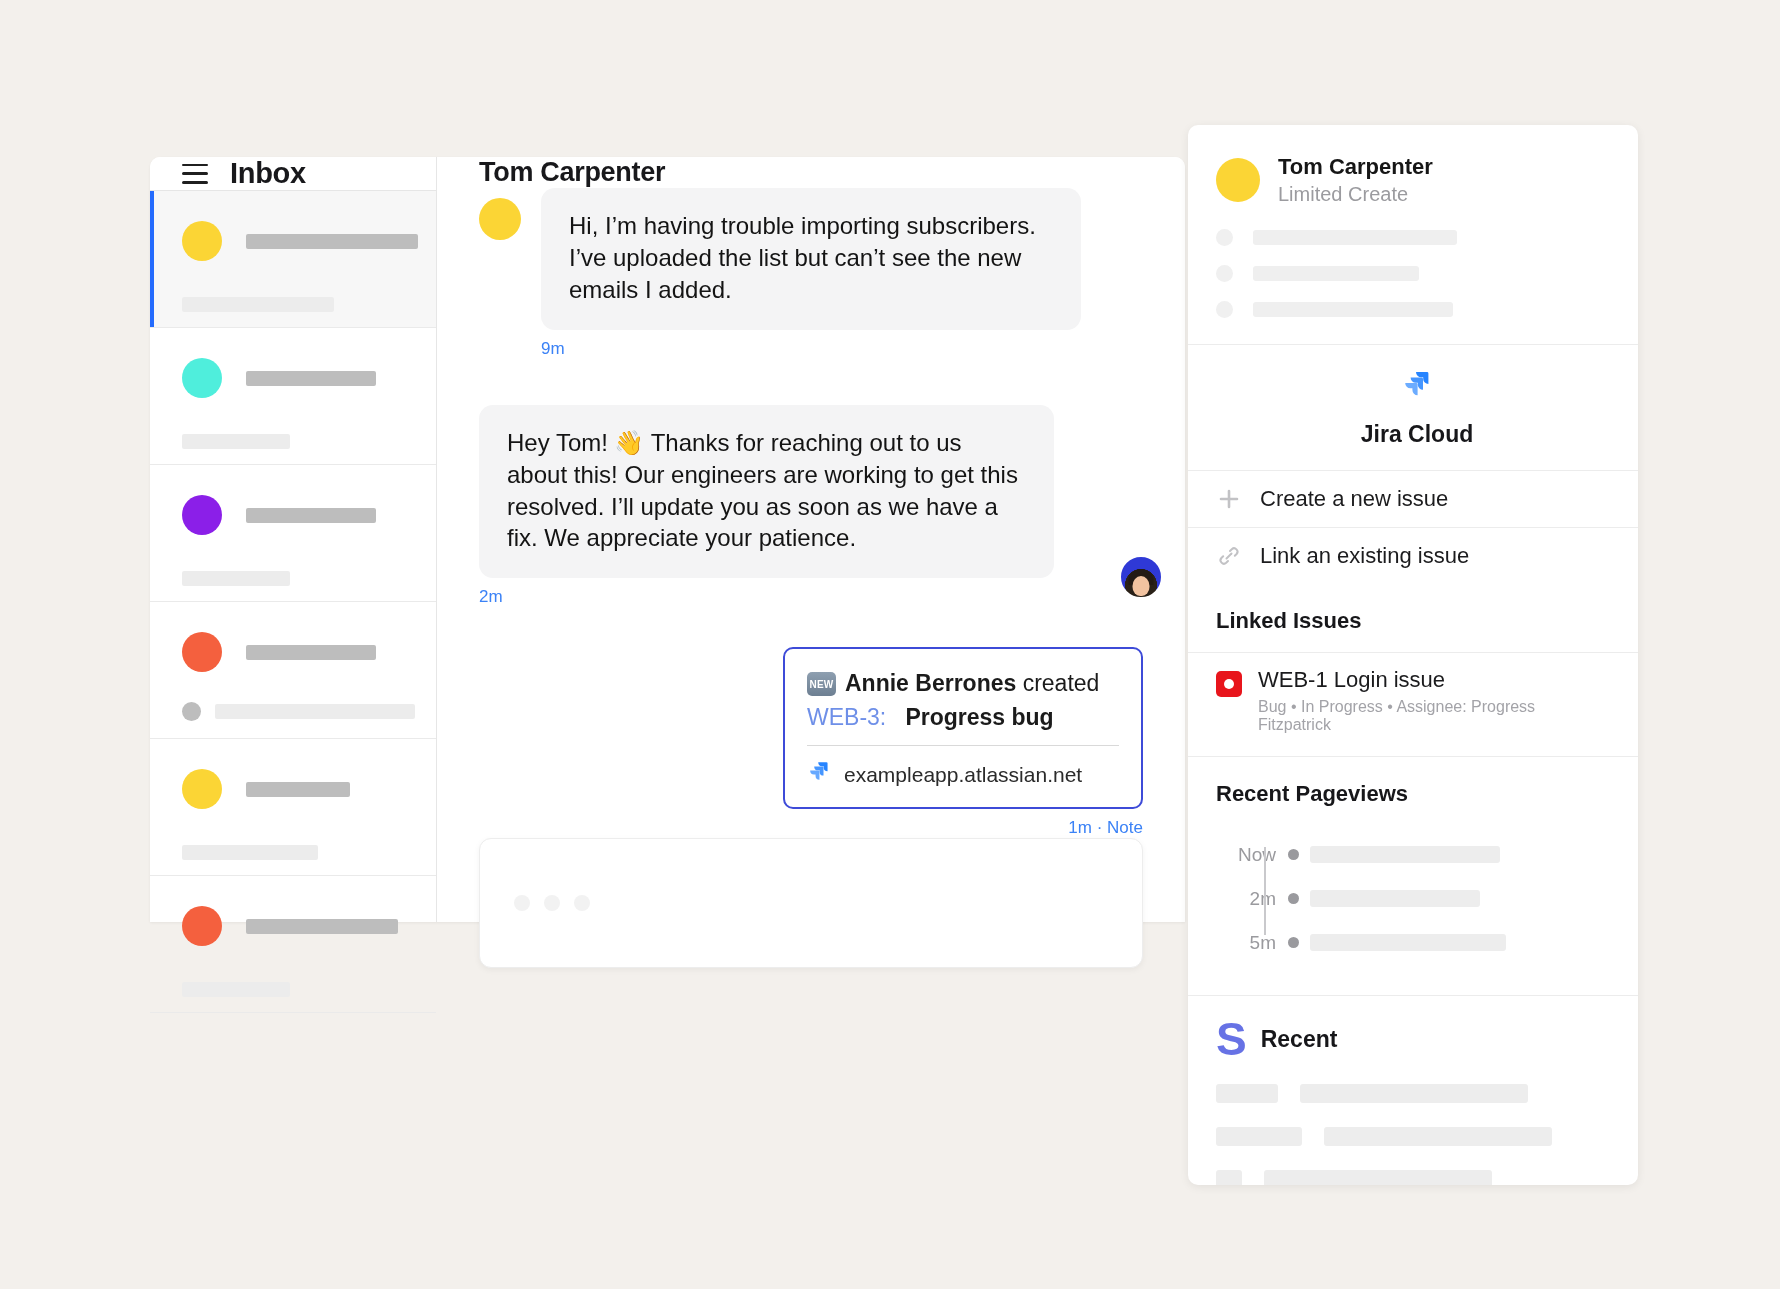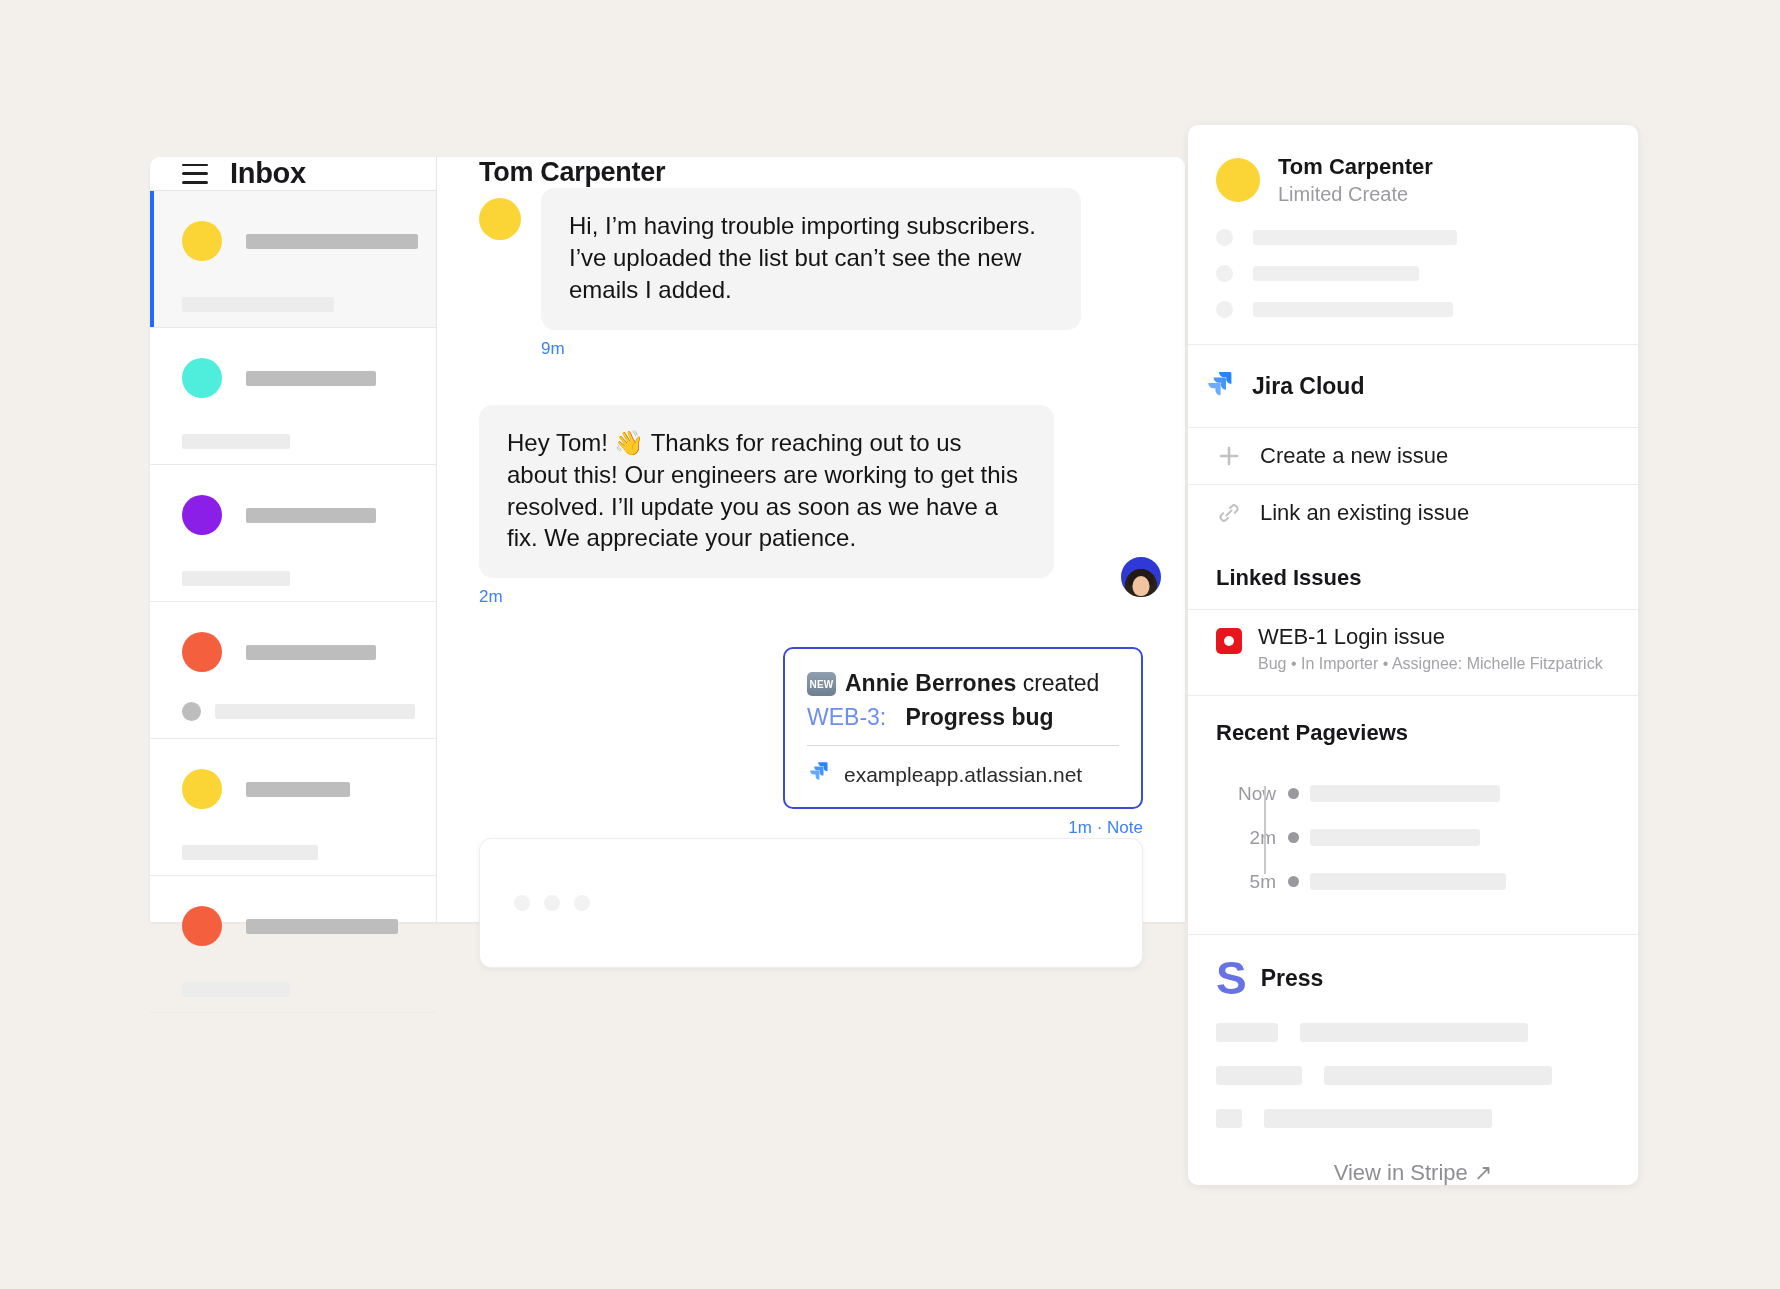--- a/index.html
+++ b/index.html
@@ -147,21 +147,21 @@
 
   .contact-head { display:flex; align-items:center; gap: 18px; padding: 28px 28px 0 28px; }
   .contact-av { width: 44px; height: 44px; border-radius:50%; background:#FBD535; flex:0 0 auto; }
   .contact-name { font-size: 22px; font-weight: 700; color:#161616; line-height:1.25; }
   .contact-org { font-size: 20px; color:#9b9b9f; line-height:1.3; }
   .attr-rows { padding: 22px 28px 26px 28px; display:flex; flex-direction:column; gap: 19px; }
   .attr-row { display:flex; align-items:center; gap: 20px; }
   .attr-dot { width: 17px; height: 17px; border-radius:50%; background:#f0f0f0; flex:0 0 auto; }
   .attr-bar { height: 15px; background:#efefef; border-radius:3px; }
 
-  .app-head { display:flex; align-items:center; gap: 16px; padding: 24px 28px 22px 16px; }
+  .app-head { display:flex; align-items:center; gap: 16px; padding: 24px 28px 22px 36px; flex-direction: column; }
   .app-title { font-size: 23px; font-weight: 700; color:#17171a; }
 
   .menu-row {
     display:flex; align-items:center; gap: 18px;
     padding: 15px 28px; border-top: 1px solid #ececec;
     font-size: 22px; color:#1c1c1e; cursor:pointer;
   }
   .menu-icon { width: 26px; display:flex; justify-content:center; color:#b6b6b9; }
 
   .sec-title { font-size: 22px; font-weight: 700; color:#17171a; padding: 24px 28px 18px 28px; }
@@ -372,21 +372,21 @@
       </div>
 
       <div class="sec-title">Linked Issues</div>
 
       <div class="issue-row">
         <div class="issue-icon">
             <span></span>
           </div>
         <div>
           <div class="issue-title">WEB-1 Login issue</div>
-          <div class="issue-meta">Bug • In Importer • Assignee: Michelle Fitzpatrick</div>
+          <div class="issue-meta">Bug • In Progress • Assignee: Progress Fitzpatrick</div>
         </div>
       </div>
     </div>
 
     <div class="sc-section" style="border-top:1px solid #ececec">
       <div class="sec-title">Recent Pageviews</div>
       <div class="pv-wrap">
         <div class="pv-line" style="top:22px;height:88px">
             <i style="height:88px"></i>
           </div>
@@ -410,21 +410,21 @@
               <b></b>
             </div>
           <div class="pv-bar" style="width:196px"></div>
         </div>
       </div>
     </div>
 
     <div>
       <div class="stripe-head">
         <div class="stripe-logo">S</div>
-        <div class="app-title">Press</div>
+        <div class="app-title">Recent</div>
       </div>
       <div class="stripe-rows">
         <div class="stripe-row">
           <div class="sbar" style="width:62px"></div>
           <div class="sbar" style="width:228px"></div>
         </div>
         <div class="stripe-row">
           <div class="sbar" style="width:86px"></div>
           <div class="sbar" style="width:228px"></div>
         </div>

